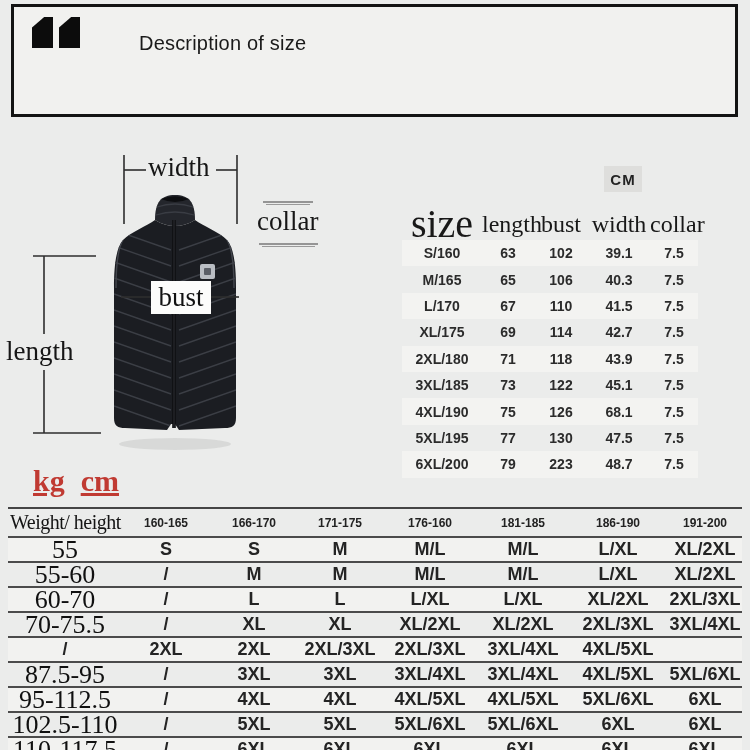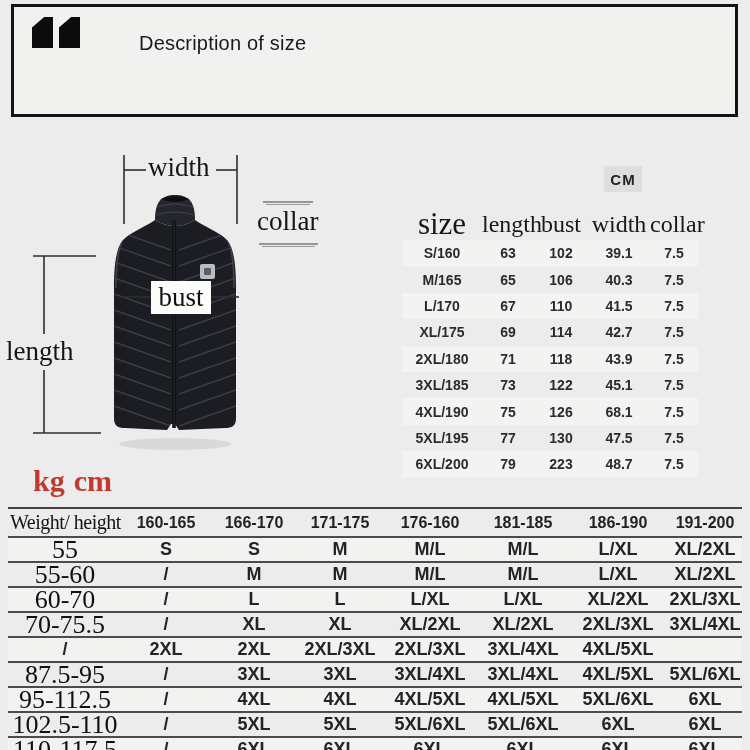--- a/index.html
+++ b/index.html
@@ -21,47 +21,47 @@
   .overlay line.soft{stroke:#787878;stroke-width:1.3;}
   .overlay line.soft2{stroke:#9a9a9a;stroke-width:1;}
 
   .lbl{position:absolute;font-family:"Liberation Serif",serif;font-size:27px;color:#161616;white-space:nowrap;}
   .lbl-width{left:148px;top:152px;}
   .lbl-collar{left:257px;top:206px;}
   .lbl-length{left:6px;top:336px;}
   .bust-box{position:absolute;left:151px;top:281px;width:60px;height:33px;background:#fcfcfb;
     display:flex;align-items:center;justify-content:center;}
   .bust-box span{font-family:"Liberation Serif",serif;font-size:27px;color:#111;}
-  .kg-cm{position:absolute;left:33px;top:464px;display:flex;gap:9px;
-    font-family:"Liberation Serif",serif;font-size:30px;font-weight:700;color:#c03a32;}
+  .kg-cm{position:absolute;left:33px;top:464px;display:flex;gap:16px;
+    font-family:"Liberation Serif",serif;font-size:30px;font-weight:700;color:#c03a32;text-decoration:underline;}
 
   
   .cm-badge{position:absolute;left:604px;top:166px;width:38px;height:26px;background:#dededc;
     display:flex;align-items:center;justify-content:center;
     font-size:15px;font-weight:bold;color:#222;letter-spacing:1px;}
 
   
   .size-table{position:absolute;left:402px;top:200px;width:296px;}
   .st-row{display:grid;grid-template-columns:80px 52px 54px 62px 48px;height:26.4px;align-items:center;}
   .size-table .st-row:nth-child(even){background:#f3f3f1;}
   .st-head{height:38px;align-items:end;background:none !important;padding-bottom:2px;}
   .st-head .st-c{font-family:"Liberation Serif",serif;font-size:24px;font-weight:400;color:#181818;}
-  .st-head .st-size{font-size:31px;line-height:28px;}
+  .st-head .st-size{font-size:40px;line-height:28px;}
   .st-c{text-align:center;font-size:14px;font-weight:600;color:#2b2b2b;white-space:nowrap;}
 
   
   .fit-table{position:absolute;left:8px;top:507px;width:734px;}
   .ft-row{display:grid;grid-template-columns:114px 88px 88px 84px 96px 90px 100px 74px;
     height:23px;align-items:center;border-bottom:2px solid #4b4b4b;}
   .ft-head{height:27px;border-top:2px solid #454545;}
   .fit-table .ft-row:nth-child(even){background:#f2f2f0;}
   .ft-row:last-child{border-bottom:3px solid #3a3a3a;}
   .ft-corner{font-family:"Liberation Serif",serif;font-size:20px;color:#141414;text-align:left;
     padding-left:2px;white-space:nowrap;letter-spacing:-0.5px;}
-  .ft-h{font-size:16px;font-weight:600;color:#222;text-align:center;white-space:nowrap;}
+  .ft-h{font-size:12px;font-weight:600;color:#222;text-align:center;white-space:nowrap;}
   .ft-label{font-family:"Liberation Serif",serif;font-size:26px;line-height:20px;color:#101010;
     text-align:center;white-space:nowrap;}
   .ft-c{font-size:18px;font-weight:600;color:#242424;text-align:center;white-space:nowrap;}
 </style>
 </head>
 <body>
 
 <div class="canvas">
 
   <div class="header-box">

